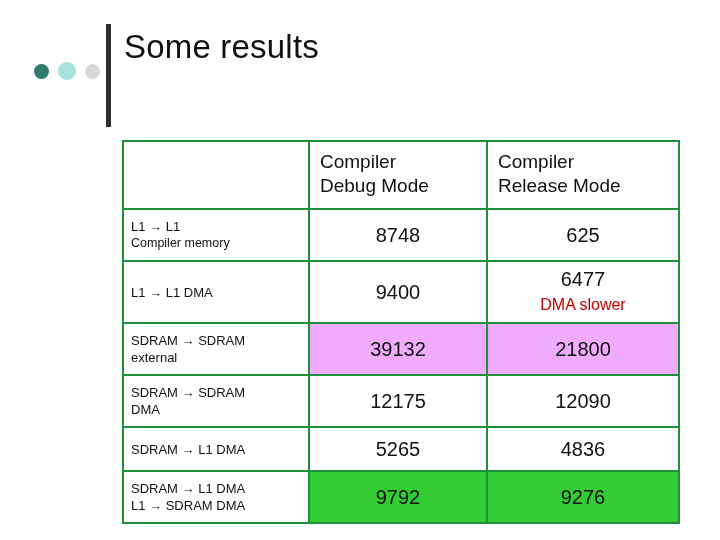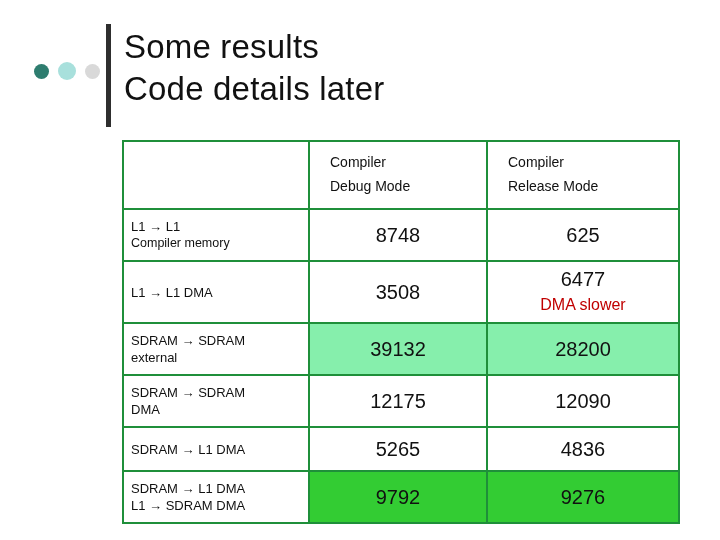--- a/index.html
+++ b/index.html
@@ -77,22 +77,22 @@
     border: 2px solid #1f8f3a;
     padding: 0;
     vertical-align: middle;
   }
   
   col.c0 { width: 186px; }
   col.c1 { width: 178px; }
   col.c2 { width: 192px; }
 
   .hdr-cell {
-    padding: 8px 10px 10px 20px;
-    font-size: 14px;
+    padding: 8px 10px 10px 10px;
+    font-size: 19px;
     line-height: 24px;
     color: #111111;
   }
   .hdr-cell .l { display: block; white-space: nowrap; }
 
   .label-cell {
     padding: 8px 6px 8px 7px;
     font-size: 13px;
     line-height: 17px;
     color: #111111;
@@ -115,42 +115,41 @@
   }
 
   .row-h { height: 58px; }
   .row-1 { height: 46px; }
   .row-2 { height: 62px; }
   .row-3 { height: 47px; }
   .row-4 { height: 47px; }
   .row-5 { height: 44px; }
   .row-6 { height: 50px; }
 
-  .bg-red { background: #86efac; }
+  .bg-red { background: #f0abfc; }
   .bg-green { background: #33cc33; }
   .txt-red { color: #c00000; }
 
   .empty-cell { background: #ffffff; }
 </style>
 </head>
 <body>
 
 <div class="slide">
 
   <div class="dots">
     <span class="dot d1"></span>
     <span class="dot d2"></span>
     <span class="dot d3"></span>
   </div>
 
   <div class="title-rule"></div>
 
   <div class="title">
     <span class="line">Some results</span>
-    <span class="line">Code details later</span>
   </div>
 
   <div class="table-wrap">
     <table class="results">
       <colgroup>
         <col class="c0">
         <col class="c1">
         <col class="c2">
       </colgroup>
       <tbody>
@@ -187,40 +186,40 @@
           </td>
         </tr>
 
         <tr class="row-2">
           <td>
             <div class="label-cell">
               <span class="l">L1 → L1 DMA</span>
             </div>
           </td>
           <td class="val-cell">
-            <span>3508</span>
+            <span>9400</span>
           </td>
           <td class="val-cell">
             <span>6477</span>
             <span class="sub txt-red">DMA slower</span>
           </td>
         </tr>
 
         <tr class="row-3">
           <td>
             <div class="label-cell">
               <span class="l">SDRAM → SDRAM</span>
               <span class="l">external</span>
             </div>
           </td>
           <td class="val-cell bg-red">
             <span>39132</span>
           </td>
           <td class="val-cell bg-red">
-            <span>28200</span>
+            <span>21800</span>
           </td>
         </tr>
 
         <tr class="row-4">
           <td>
             <div class="label-cell">
               <span class="l">SDRAM → SDRAM</span>
               <span class="l">DMA</span>
             </div>
           </td>

